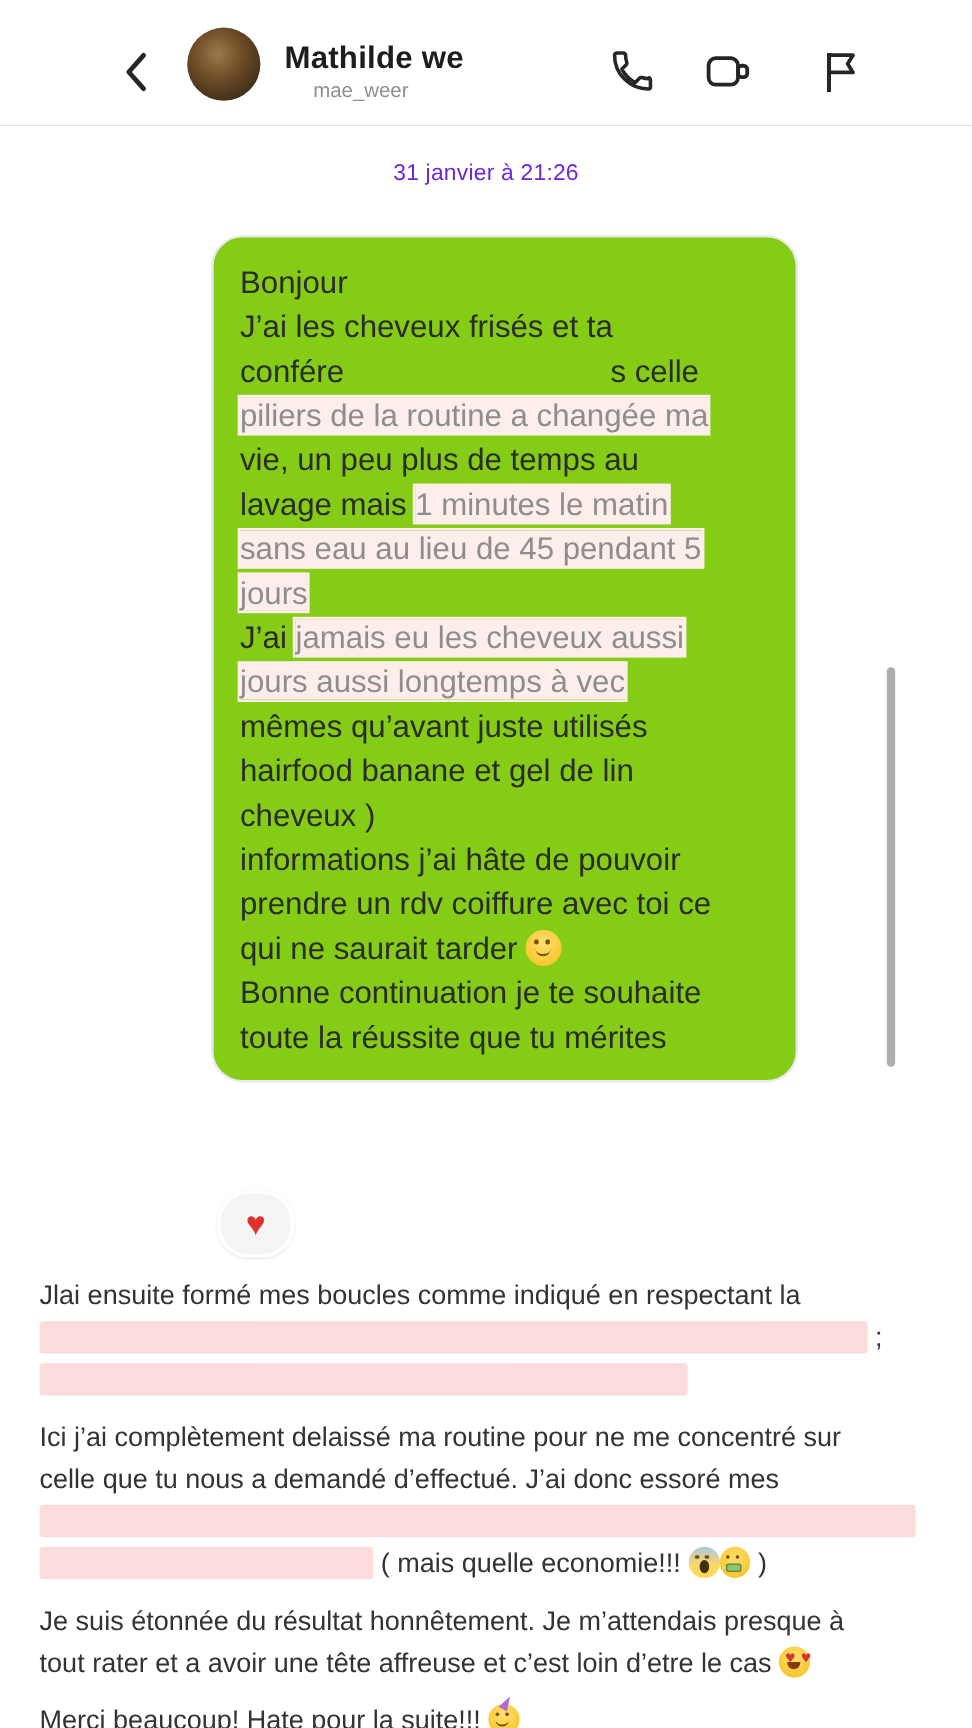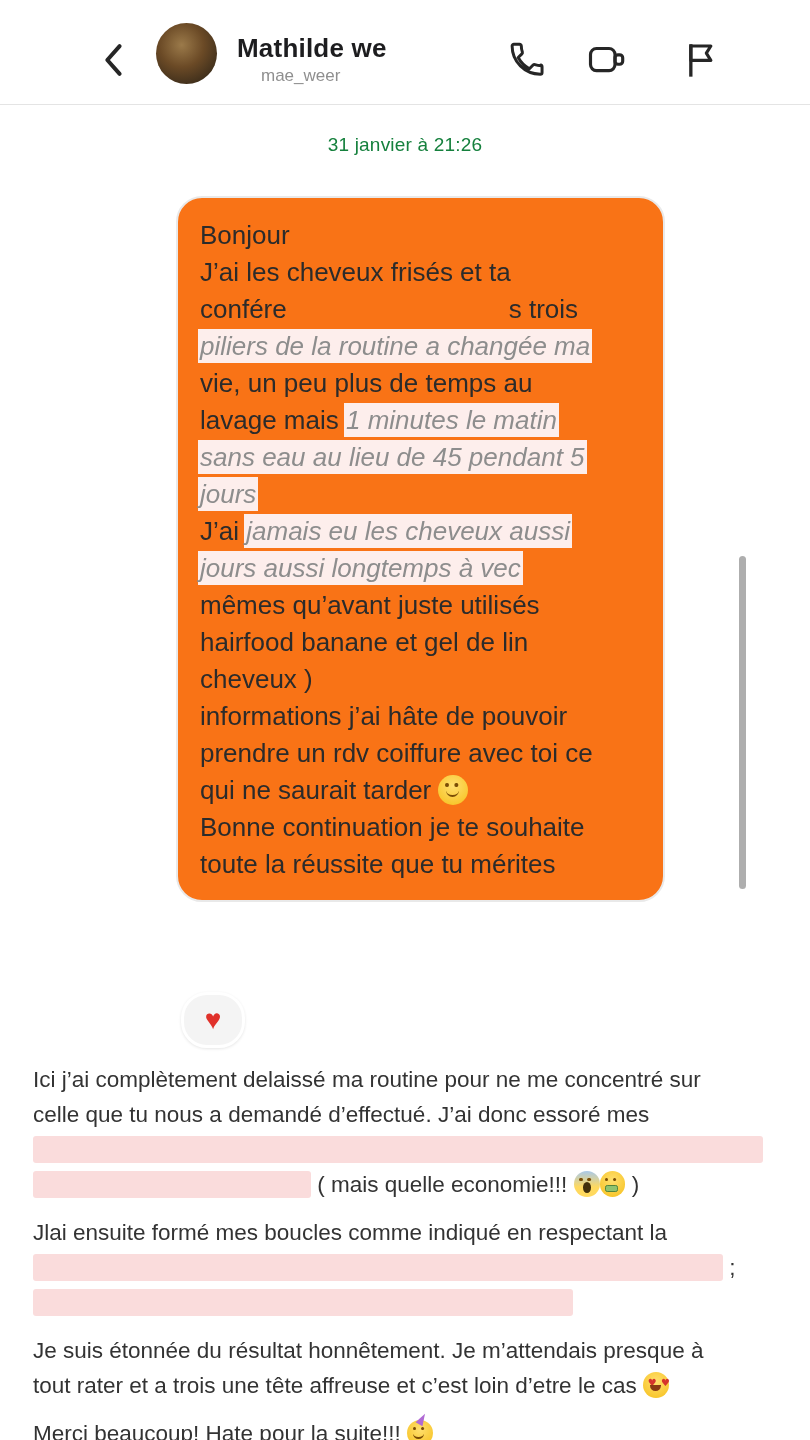--- a/index.html
+++ b/index.html
@@ -19,28 +19,28 @@
   .profile-text{position:absolute;left:237px;top:33px;cursor:pointer;}
   .profile-name{font-size:26px;font-weight:bold;color:#1d1d1f;letter-spacing:.2px;line-height:30px;}
   .profile-username{font-size:17px;color:#8f8f8f;line-height:22px;margin-top:2px;margin-left:24px;}
   .hdr-icon{position:absolute;top:38px;background:none;border:none;padding:0;cursor:pointer;}
   .icon-call{left:506px;}
   .icon-video{left:584px;}
   .icon-flag{left:680px;}
 
   
   .timestamp{position:absolute;left:0;top:134px;width:810px;text-align:center;
-    font-size:19px;color:#15803d;letter-spacing:.2px;}
+    font-size:19px;color:#6d28d9;letter-spacing:.2px;}
 
   
   .bubble{position:absolute;left:176px;top:196px;width:489px;box-sizing:border-box;
-    background:#f97316;border:2px solid #e9e9e9;border-radius:26px;
+    background:#84cc16;border:2px solid #e9e9e9;border-radius:26px;
     padding:19px 10px 17px 22px;}
   .msg-line{font-size:26px;line-height:37px;white-space:pre;color:#2b2b2b;}
-  .msg-line .hl{background:#fdeeec;color:#8d8d8d;box-shadow:0 0 0 2px #fdeeec;font-style:italic;}
+  .msg-line .hl{background:#fdeeec;color:#8d8d8d;box-shadow:0 0 0 2px #fdeeec;}
   .gap{display:inline-block;width:222px;}
   .scrollbar-thumb{position:absolute;left:739px;top:556px;width:7px;height:333px;
     background:#aeaeae;border-radius:4px;cursor:grab;}
 
   
   .reaction-pill{position:absolute;left:181px;top:992px;width:58px;height:50px;
     background:#f4f4f4;border:3px solid #ffffff;border-radius:26px;
     box-shadow:0 1px 3px rgba(0,0,0,.10);display:flex;align-items:center;justify-content:center;cursor:pointer;}
   .reaction-heart{color:#e0312a;font-size:28px;line-height:1;}
 
@@ -108,21 +108,21 @@
     </button>
   </div>
   <div class="header-divider"></div>
 
   <div class="timestamp">31 janvier à 21:26</div>
 
   <div class="bubble">
     <div>
         <div class="msg-line"><span>Bonjour</span></div>
         <div class="msg-line"><span>J’ai les cheveux frisés et ta</span></div>
-        <div class="msg-line"><span>confére</span><span class="gap"></span><span>s trois</span></div>
+        <div class="msg-line"><span>confére</span><span class="gap"></span><span>s celle</span></div>
         <div class="msg-line"><span class="hl">piliers de la routine a changée ma</span></div>
         <div class="msg-line"><span>vie, un peu plus de temps au</span></div>
         <div class="msg-line"><span>lavage mais </span><span class="hl">1 minutes le matin</span></div>
         <div class="msg-line"><span class="hl">sans eau au lieu de 45 pendant 5</span></div>
         <div class="msg-line"><span class="hl">jours</span></div>
         <div class="msg-line"><span>J’ai </span><span class="hl">jamais eu les cheveux aussi</span></div>
         <div class="msg-line"><span class="hl">jours aussi longtemps à vec</span></div>
         <div class="msg-line"><span>mêmes qu’avant juste utilisés</span></div>
         <div class="msg-line"><span>hairfood banane et gel de lin</span></div>
         <div class="msg-line"><span>cheveux )</span></div>
@@ -135,32 +135,32 @@
   </div>
 
   <div class="reaction-pill">
     <span class="reaction-heart">♥</span>
   </div>
 
   <div class="scrollbar-thumb"></div>
 
   <div class="review">
       <div class="para">
+        <div class="row"><span>Jlai ensuite formé mes boucles comme indiqué en respectant la</span></div>
+        <div class="row"><span class="bar" style="width: 690px;"></span><span> ;</span></div>
+        <div class="row"><span class="bar" style="width: 540px;"></span></div>
+      </div>
+      <div class="para">
         <div class="row"><span>Ici j’ai complètement delaissé ma routine pour ne me concentré sur</span></div>
         <div class="row"><span>celle que tu nous a demandé d’effectué. J’ai donc essoré mes</span></div>
         <div class="row"><span class="bar" style="width: 730px;"></span></div>
         <div class="row"><span class="bar" style="width: 278px;"></span><span> ( mais quelle economie!!! </span><span class="emoji e-scream"></span><span class="emoji e-money-mouth"></span><span> )</span></div>
       </div>
       <div class="para">
-        <div class="row"><span>Jlai ensuite formé mes boucles comme indiqué en respectant la</span></div>
-        <div class="row"><span class="bar" style="width: 690px;"></span><span> ;</span></div>
-        <div class="row"><span class="bar" style="width: 540px;"></span></div>
-      </div>
-      <div class="para">
         <div class="row"><span>Je suis étonnée du résultat honnêtement. Je m’attendais presque à</span></div>
-        <div class="row"><span>tout rater et a trois une tête affreuse et c’est loin d’etre le cas </span><span class="emoji e-heart-eyes"></span></div>
+        <div class="row"><span>tout rater et a avoir une tête affreuse et c’est loin d’etre le cas </span><span class="emoji e-heart-eyes"></span></div>
       </div>
       <div class="para">
         <div class="row"><span>Merci beaucoup! Hate pour la suite!!! </span><span class="emoji e-party-face"><span class="hat"></span></span></div>
       </div>
     </div>
 
 </div>
 
 </body></html>

